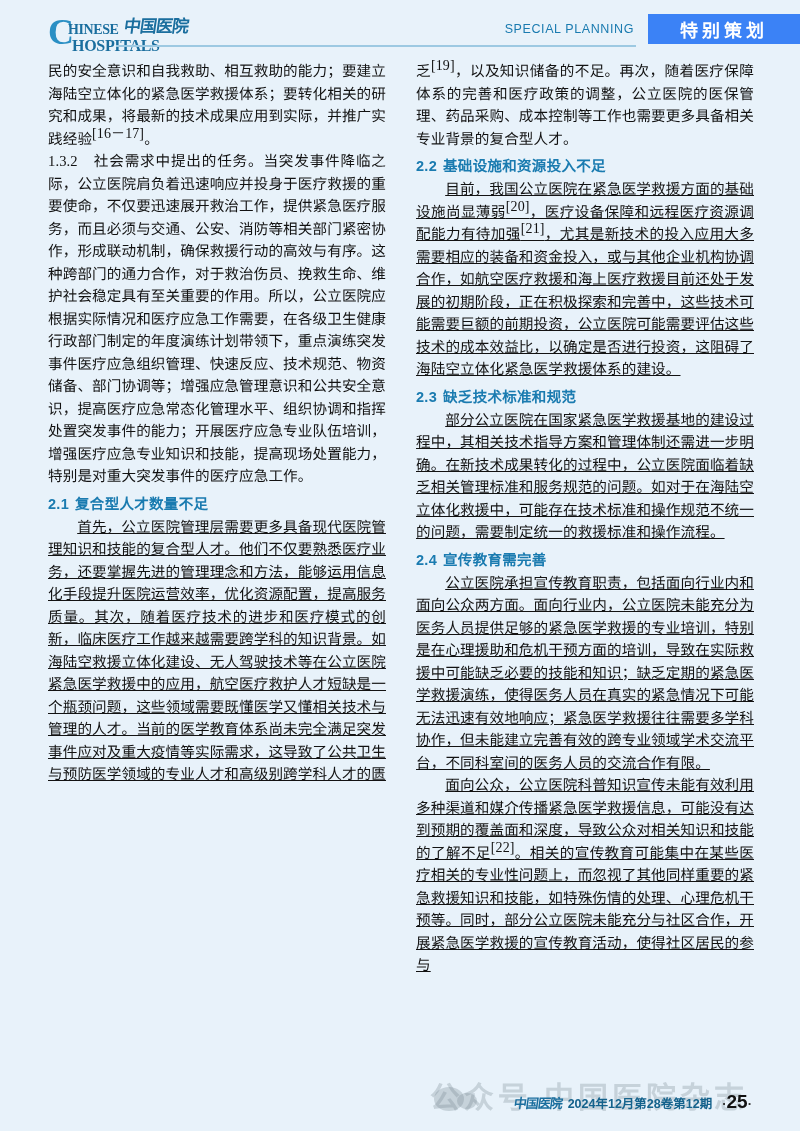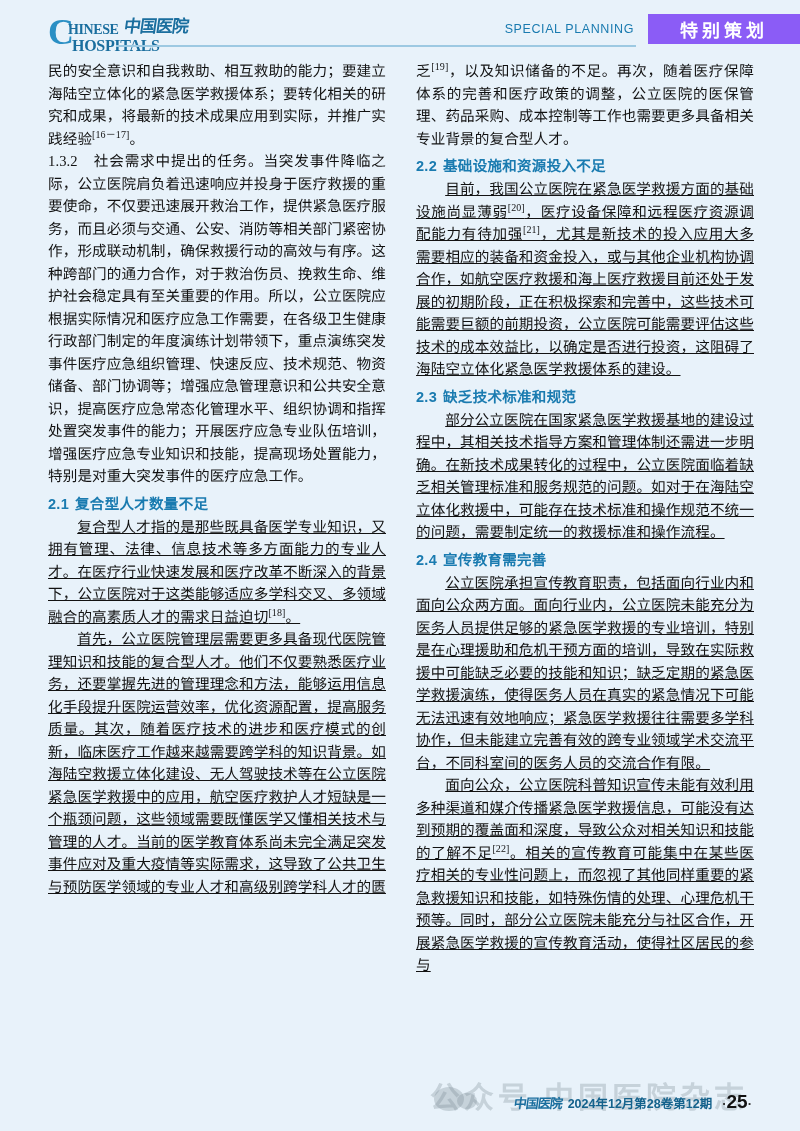--- a/index.html
+++ b/index.html
@@ -95,21 +95,21 @@
     color: #1a7bb0;
     letter-spacing: 0.6px;
     white-space: nowrap;
   }
   .header-badge {
     position: absolute;
     right: 0px;
     top: 14px;
     width: 152px;
     height: 30px;
-    background: #8b5cf6;
+    background: #3b82f6;
     color: #ffffff;
     font-family: "Liberation Sans", sans-serif;
     font-size: 18px;
     font-weight: bold;
     letter-spacing: 4px;
     display: flex;
     align-items: center;
     justify-content: center;
     box-sizing: border-box;
   }
@@ -136,21 +136,21 @@
     font-family: "Liberation Serif", "DejaVu Serif", serif;
     font-size: 14.6px;
     line-height: 22.5px;
     color: #121212;
     text-align: justify;
     text-justify: inter-ideograph;
     letter-spacing: 0.1px;
   }
   .para.indent { text-indent: 2em; text-decoration: underline; }
   .sup {
-    font-size: 10px;
+    font-size: 14px;
     vertical-align: super;
     line-height: 0;
   }
 
   .h2 {
     margin: 7px 0 2px 0;
     font-family: "Liberation Sans", sans-serif;
     font-size: 15.5px;
     font-weight: bold;
     color: #1a7bb0;
@@ -261,21 +261,20 @@
     <div class="header-en">SPECIAL PLANNING</div>
 
     <div class="header-badge">特别策划</div>
   </div>
 
   <div class="columns">
     <div class="col col-left" id="col-left">
         <p class="para"><span>民的安全意识和自我救助、相互救助的能力；要建立海陆空立体化的紧急医学救援体系；要转化相关的研究和成果，将最新的技术成果应用到实际，并推广实践经验</span><sup class="sup">[16－17]</sup><span>。</span></p>
         <p class="para"><span>1.3.2　社会需求中提出的任务。</span><span>当突发事件降临之际，公立医院肩负着迅速响应并投身于医疗救援的重要使命，不仅要迅速展开救治工作，提供紧急医疗服务，而且必须与交通、公安、消防等相关部门紧密协作，形成联动机制，确保救援行动的高效与有序。这种跨部门的通力合作，对于救治伤员、挽救生命、维护社会稳定具有至关重要的作用。所以，公立医院应根据实际情况和医疗应急工作需要，在各级卫生健康行政部门制定的年度演练计划带领下，重点演练突发事件医疗应急组织管理、快速反应、技术规范、物资储备、部门协调等；增强应急管理意识和公共安全意识，提高医疗应急常态化管理水平、组织协调和指挥处置突发事件的能力；开展医疗应急专业队伍培训，增强医疗应急专业知识和技能，提高现场处置能力，特别是对重大突发事件的医疗应急工作。</span></p>
         <div class="h3"><span class="num">2.1</span><span>复合型人才数量不足</span></div>
-        <p class="para indent"><span>复合型人才指的是那些既具备医学专业知识，又拥有管理、法律、信息技术等多方面能力的专业人才。在医疗行业快速发展和医疗改革不断深入的背景下，公立医院对于这类能够适应多学科交叉、多领域融合的高素质人才的需求日益迫切</span><sup class="sup">[18]</sup><span>。</span></p>
         <p class="para indent"><span>首先，公立医院管理层需要更多具备现代医院管理知识和技能的复合型人才。他们不仅要熟悉医疗业务，还要掌握先进的管理理念和方法，能够运用信息化手段提升医院运营效率，优化资源配置，提高服务质量。其次，随着医疗技术的进步和医疗模式的创新，临床医疗工作越来越需要跨学科的知识背景。如海陆空救援立体化建设、无人驾驶技术等在公立医院紧急医学救援中的应用，航空医疗救护人才短缺是一个瓶颈问题，这些领域需要既懂医学又懂相关技术与管理的人才。当前的医学教育体系尚未完全满足突发事件应对及重大疫情等实际需求，这导致了公共卫生与预防医学领域的专业人才和高级别跨学科人才的匮</span></p>
       </div>
     <div class="col col-right" id="col-right">
         <p class="para"><span>乏</span><sup class="sup">[19]</sup><span>，以及知识储备的不足。再次，随着医疗保障体系的完善和医疗政策的调整，公立医院的医保管理、药品采购、成本控制等工作也需要更多具备相关专业背景的复合型人才。</span></p>
         <div class="h3"><span class="num">2.2</span><span>基础设施和资源投入不足</span></div>
         <p class="para indent"><span>目前，我国公立医院在紧急医学救援方面的基础设施尚显薄弱</span><sup class="sup">[20]</sup><span>，医疗设备保障和远程医疗资源调配能力有待加强</span><sup class="sup">[21]</sup><span>，尤其是新技术的投入应用大多需要相应的装备和资金投入，或与其他企业机构协调合作，如航空医疗救援和海上医疗救援目前还处于发展的初期阶段，正在积极探索和完善中，这些技术可能需要巨额的前期投资，公立医院可能需要评估这些技术的成本效益比，以确定是否进行投资，这阻碍了海陆空立体化紧急医学救援体系的建设。</span></p>
         <div class="h3"><span class="num">2.3</span><span>缺乏技术标准和规范</span></div>
         <p class="para indent"><span>部分公立医院在国家紧急医学救援基地的建设过程中，其相关技术指导方案和管理体制还需进一步明确。在新技术成果转化的过程中，公立医院面临着缺乏相关管理标准和服务规范的问题。如对于在海陆空立体化救援中，可能存在技术标准和操作规范不统一的问题，需要制定统一的救援标准和操作流程。</span></p>
         <div class="h3"><span class="num">2.4</span><span>宣传教育需完善</span></div>
         <p class="para indent"><span>公立医院承担宣传教育职责，包括面向行业内和面向公众两方面。面向行业内，公立医院未能充分为医务人员提供足够的紧急医学救援的专业培训，特别是在心理援助和危机干预方面的培训，导致在实际救援中可能缺乏必要的技能和知识；缺乏定期的紧急医学救援演练，使得医务人员在真实的紧急情况下可能无法迅速有效地响应；紧急医学救援往往需要多学科协作，但未能建立完善有效的跨专业领域学术交流平台，不同科室间的医务人员的交流合作有限。</span></p>

